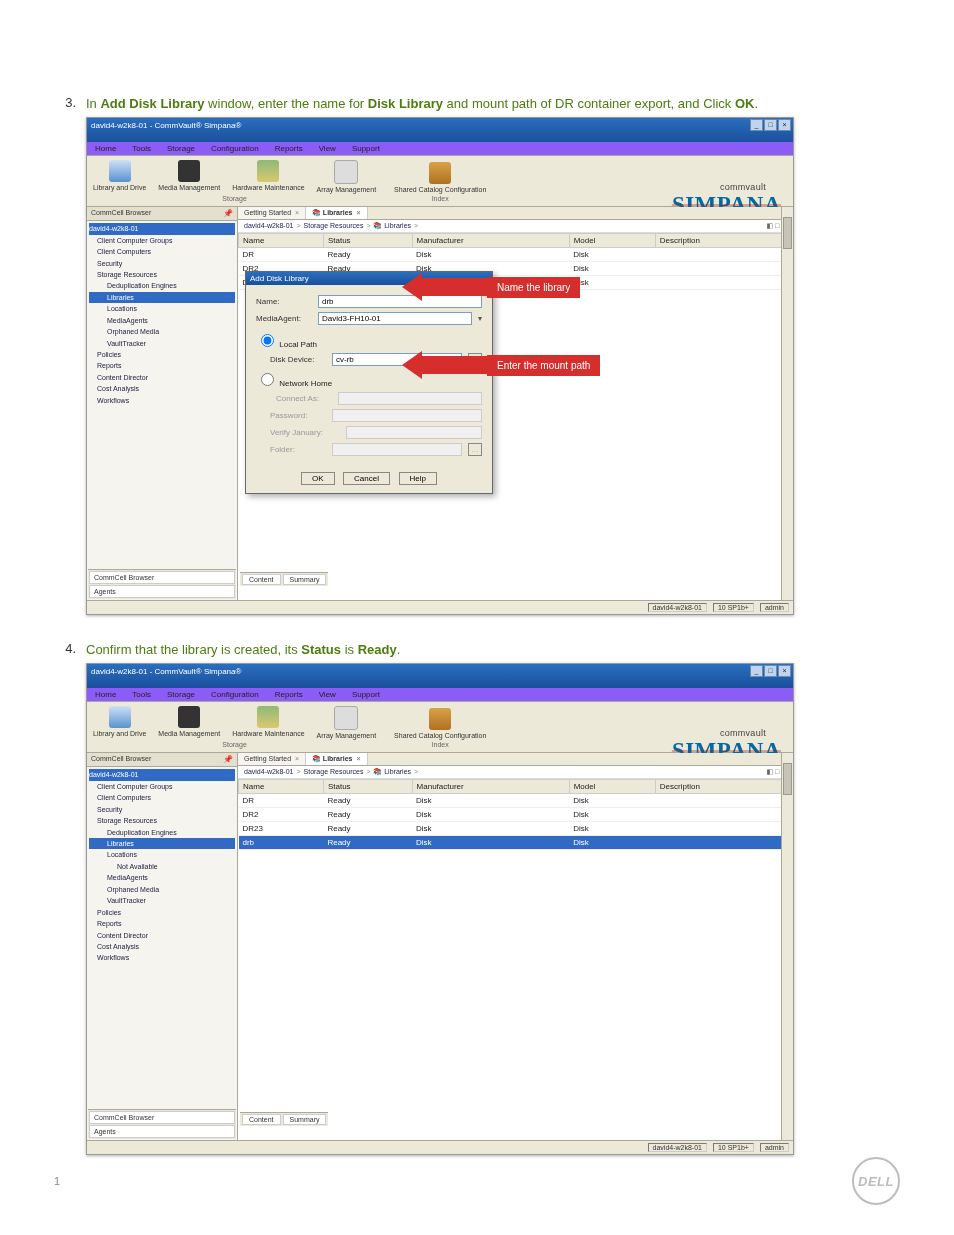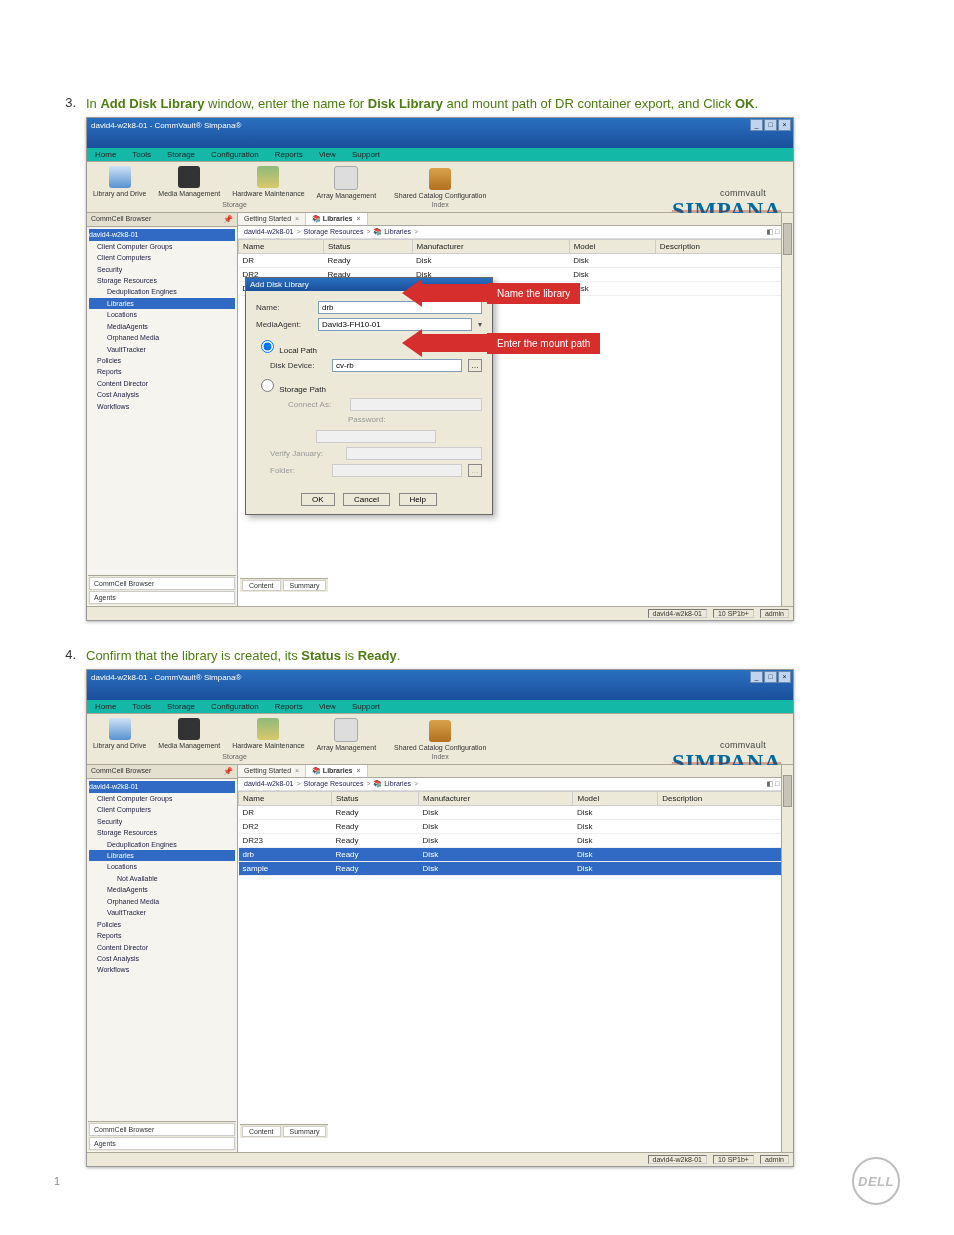--- a/index.html
+++ b/index.html
@@ -49,39 +49,39 @@
     font-size: 9px;
   }
   
   .titlebar {
     background: linear-gradient(#2a6fbf, #1a4f9c);
     color: #fff;
     height: 14px;
     display: flex;
     align-items: center;
     justify-content: space-between;
-    padding: 0 2px 16px 4px;
+    padding: 0 2px 10px 4px;
     font-size: 8px;
   }
   .titlebar-icons {
     display: flex;
     gap: 1px;
   }
   .titlebar-icons span {
     width: 11px;
     height: 10px;
     background: #c0d4ee;
     border: 1px solid #6a8cb0;
     font-size: 7px;
     text-align: center;
     line-height: 10px;
     color: #123;
   }
   .menubar {
-    background: #14b8a6;
+    background: #8b5cf6;
     border-bottom: 1px solid #aca899;
     display: flex;
     font-size: 8px;
     color: #222;
   }
   .menubar .mi {
     padding: 2px 8px;
     cursor: pointer;
   }
   .toolbar {
@@ -570,26 +570,26 @@
               <input type="text" value="David3-FH10-01" style="">
               <span style="font-size:8px;color:#555;">▾</span>
             </div>
             <div class="fgroup">
               <label class="rb"><input type="radio" checked="" style=""> <span>Local Path</span></label>
               <div class="frow" style="margin-left:14px;">
                 <label>Disk Device:</label>
                 <input type="text" value="cv-rb" style="">
                 <button class="bellipse">…</button>
               </div>
-              <label class="rb"><input type="radio" style=""> <span>Storage Path</span></label>
-              <div class="frow" style="margin-left:32px;">
+              <label class="rb"><input type="radio" style=""> <span>Network Home</span></label>
+              <div class="frow" style="margin-left:20px;">
                   <label style="color:#999;">Connect As:</label>
                   <input class="dis" type="text" disabled="" style="">
                 </div>
-              <div class="frow" style="margin-left:14px;flex-direction:column;">
+              <div class="frow" style="margin-left:14px;">
                   <label style="color:#999;">Password:</label>
                   <input class="dis" type="text" disabled="" style="">
                 </div>
               <div class="frow" style="margin-left:14px;">
                   <label style="color:#999;width:70px;">Verify January:</label>
                   <input class="dis" type="text" disabled="" style="">
                 </div>
               <div class="frow" style="margin-left:14px;">
                   <label style="color:#999;">Folder:</label>
                   <input class="dis" type="text" disabled="" style="">
@@ -602,21 +602,21 @@
             <button>Cancel</button>
             <button>Help</button>
           </div>
         </div>
 
         <div class="callout" style="left:400px; top:70px;">
           <div class="arrowtip" style="left:-85px; top:-4px;"></div>
           <div class="arrowbody" style="left:-66px; top:1px; width:72px;"></div>
           <div class="callout-box">Name the library</div>
         </div>
-        <div class="callout" style="left:400px; top:120px;">
+        <div class="callout" style="left:400px; top:148px;">
           <div class="arrowtip" style="left:-85px; top:-4px;"></div>
           <div class="arrowbody" style="left:-66px; top:1px; width:72px;"></div>
           <div class="callout-box">Enter the mount path</div>
         </div>
 
         <div class="sub-tabs">
           <div class="st">Content</div>
           <div class="st">Summary</div>
         </div>
       </div>
@@ -763,27 +763,20 @@
                   <td>Disk</td>
                   <td></td>
                 </tr>
               <tr class="row-sel">
                   <td>drb</td>
                   <td>Ready</td>
                   <td>Disk</td>
                   <td>Disk</td>
                   <td></td>
                 </tr>
-              <tr class="row-sel">
-                  <td>sample</td>
-                  <td>Ready</td>
-                  <td>Disk</td>
-                  <td>Disk</td>
-                  <td></td>
-                </tr>
             </tbody>
           </table>
           <div class="scrollbar-right">
               <div class="thumb"></div>
             </div>
         </div>
 
         <div class="sub-tabs">
           <div class="st">Content</div>
           <div class="st">Summary</div>

